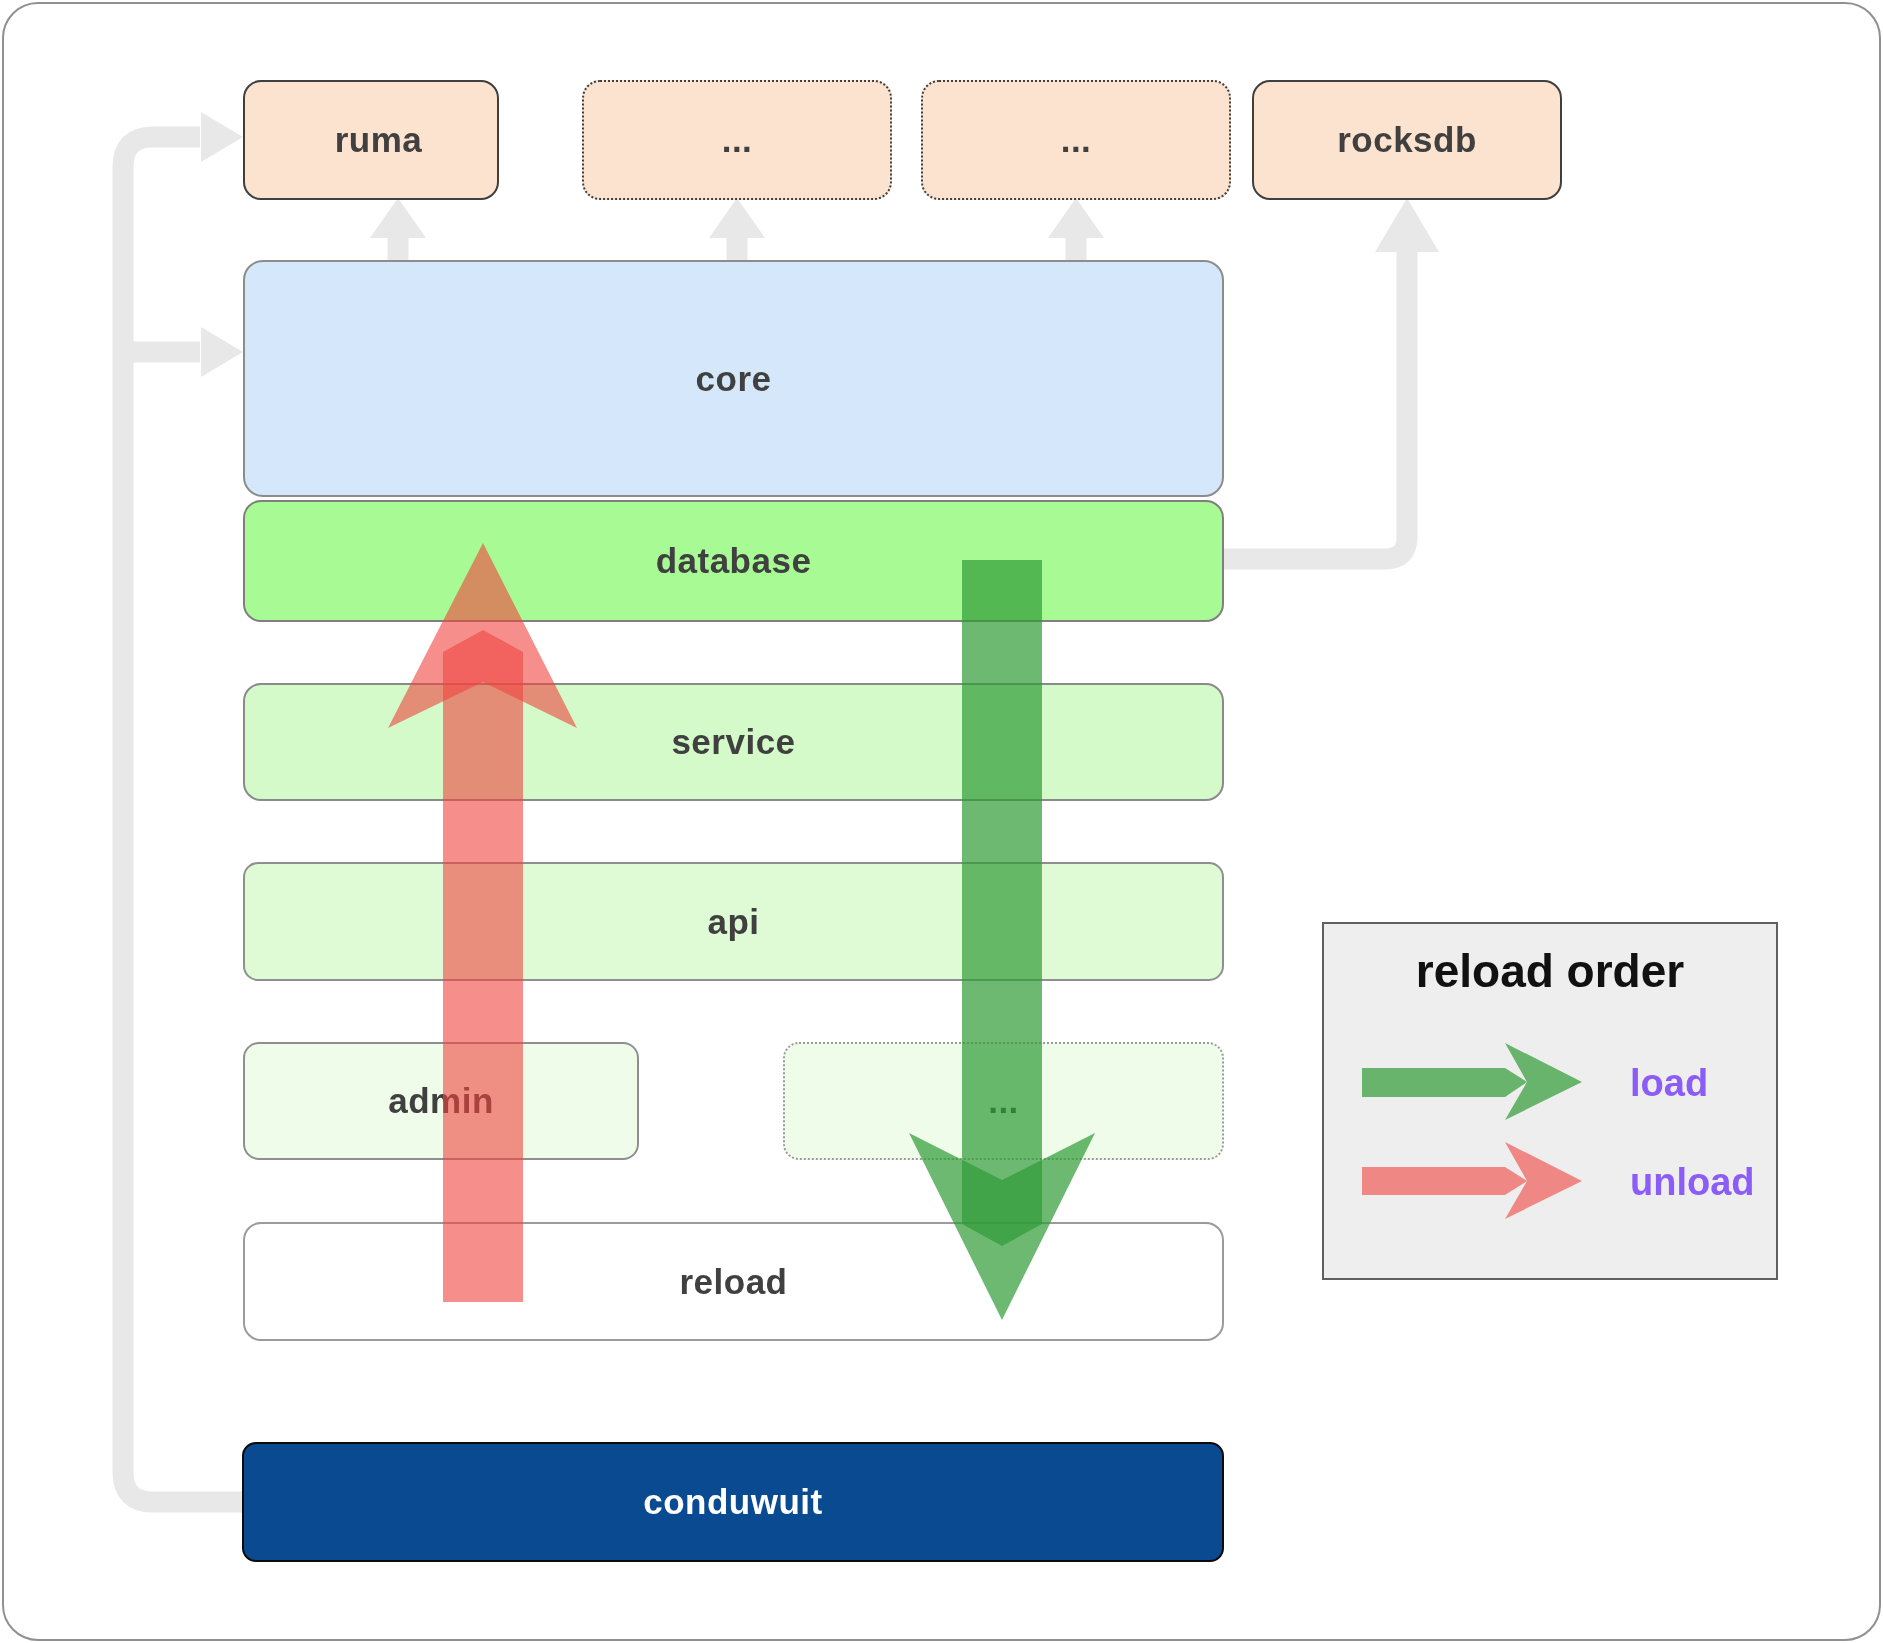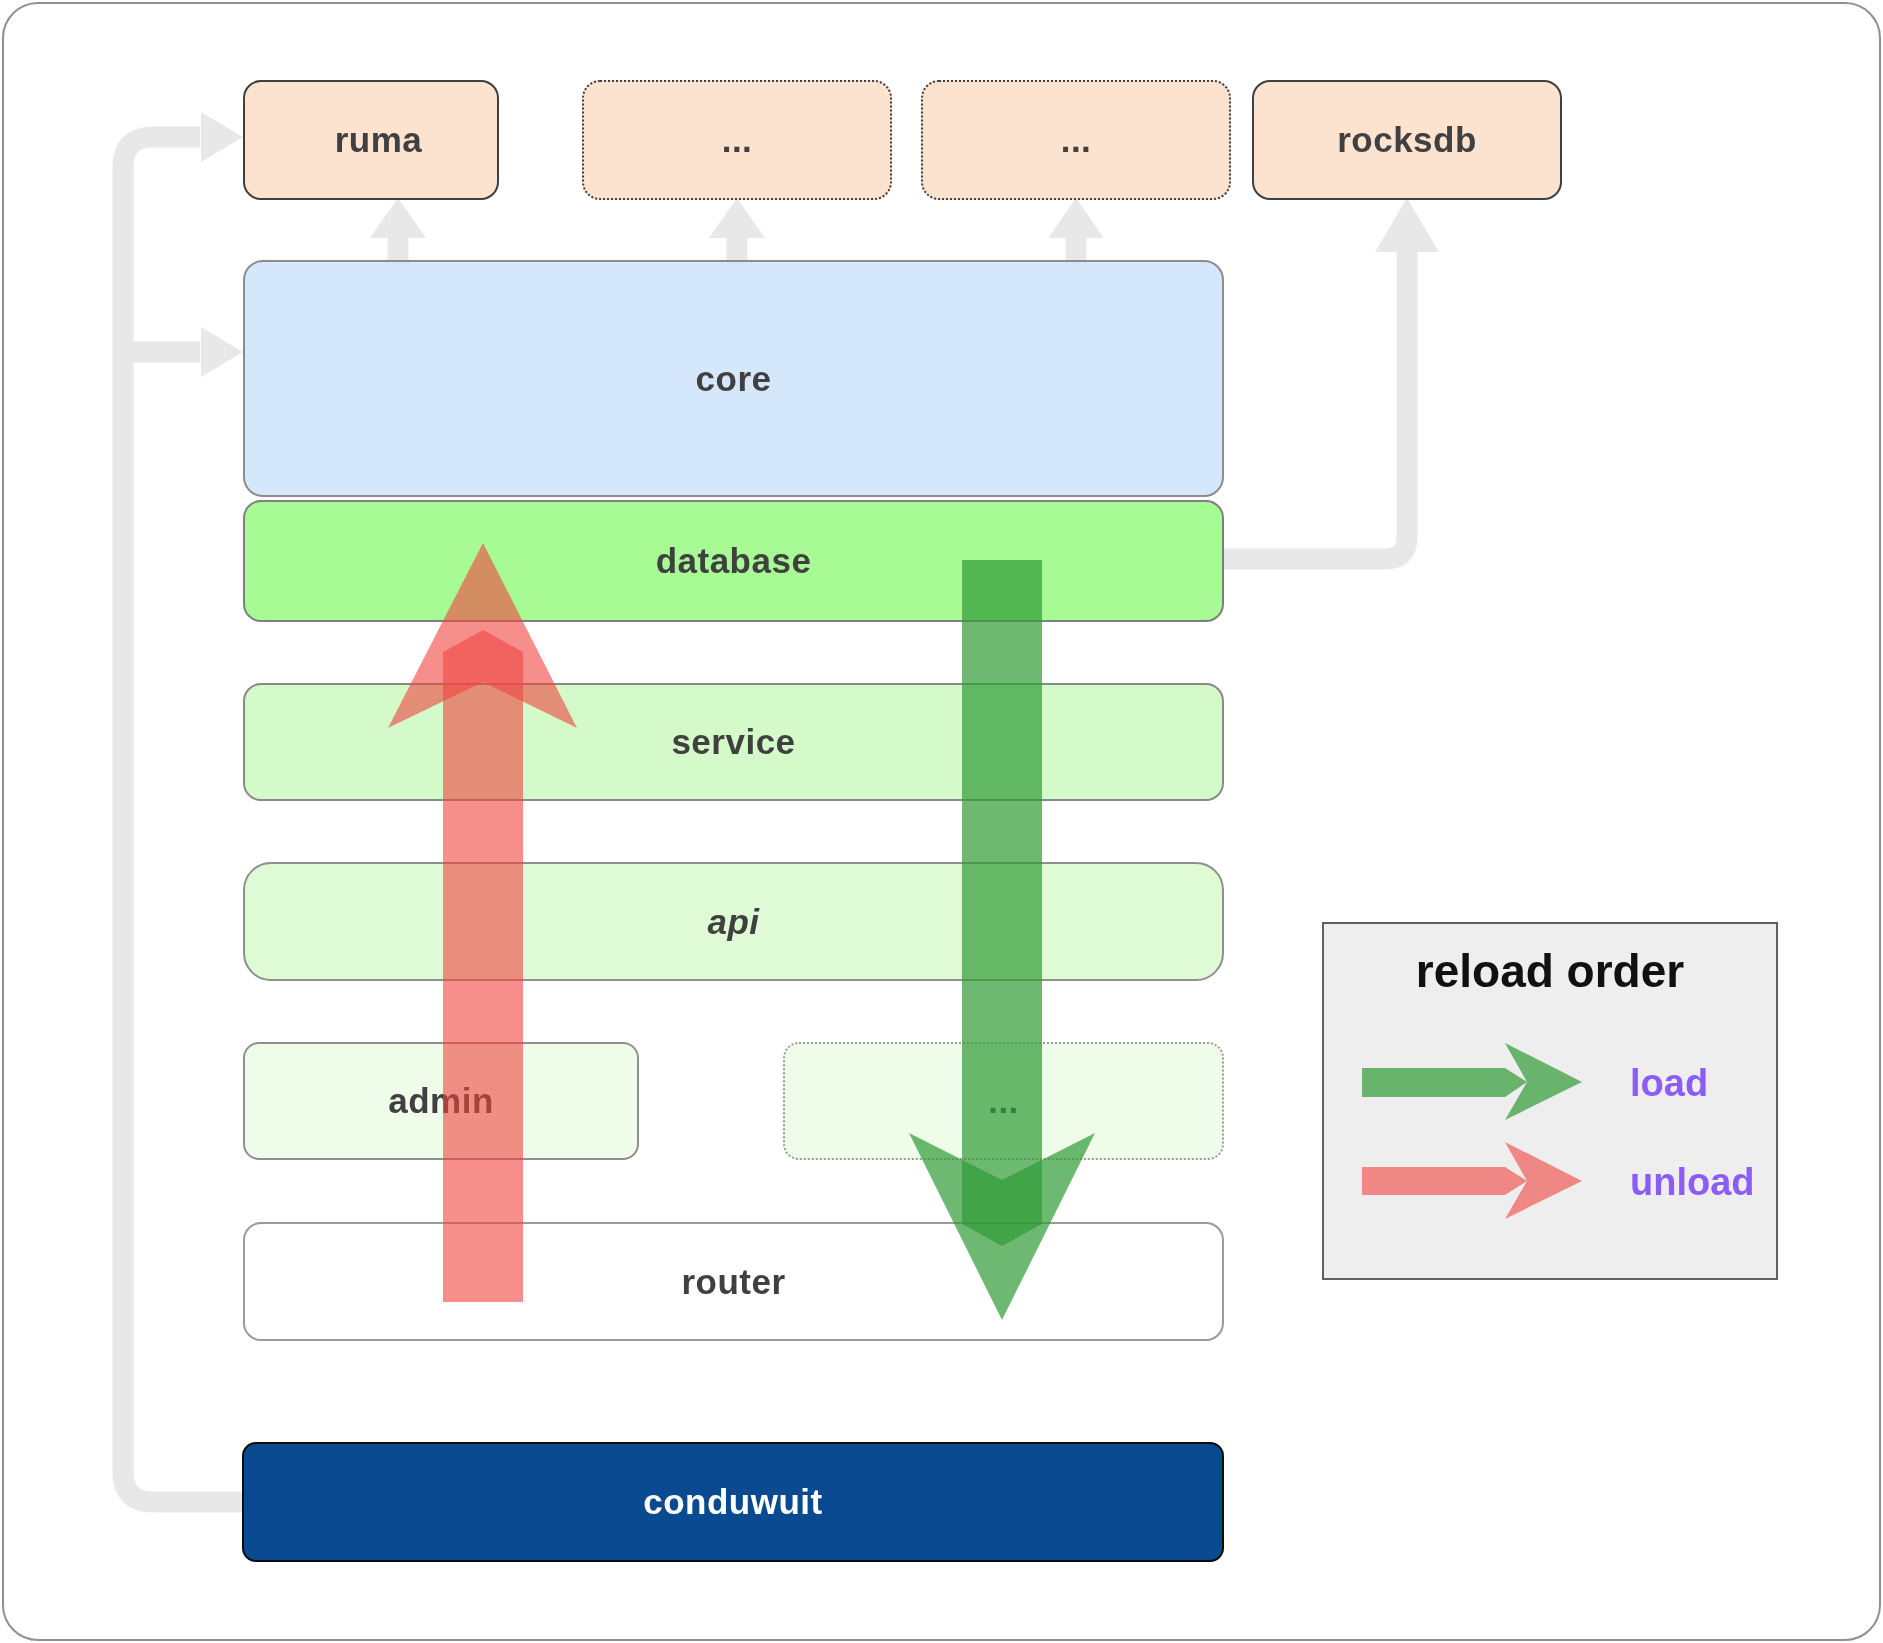--- a/index.html
+++ b/index.html
@@ -20,21 +20,21 @@
   }
   
   .n-ruma   {left:243px;top:80px;width:256px;height:120px;background:#fce3d0;border:2.5px solid #3f3f3f;border-radius:18px;padding-left:15px;}
   .n-dots1  {left:582px;top:80px;width:310px;height:120px;background:#fce3d0;border:2px dotted #3f3f3f;border-radius:18px;}
   .n-dots2  {left:921px;top:80px;width:310px;height:120px;background:#fce3d0;border:2px dotted #3f3f3f;border-radius:18px;}
   .n-rocksdb{left:1252px;top:80px;width:310px;height:120px;background:#fce3d0;border:2.5px solid #3f3f3f;border-radius:18px;}
   
   .n-core    {left:243px;top:260px;width:981px;height:237px;background:#d5e7fa;border:2px solid #8c8c8c;border-radius:20px;}
   .n-database{left:243px;top:500px;width:981px;height:122px;background:#a8fa94;border:2px solid #7f7f7f;border-radius:18px;}
   .n-service {left:243px;top:683px;width:981px;height:118px;background:#d3fac8;border:2px solid #8a8a8a;border-radius:18px;}
-  .n-api     {left:243px;top:862px;width:981px;height:119px;background:#dffbd6;border:2px solid #8f8f8f;border-radius:28px;font-style:italic;}
+  .n-api     {left:243px;top:862px;width:981px;height:119px;background:#dffbd6;border:2px solid #8f8f8f;border-radius:15px;}
   .n-admin   {left:243px;top:1042px;width:396px;height:118px;background:#eefce9;border:2px solid #8f8f8f;border-radius:16px;}
   .n-dots3   {left:783px;top:1042px;width:441px;height:118px;background:#eefce9;border:2px dotted #9b9b9b;border-radius:16px;}
   .n-router  {left:243px;top:1222px;width:981px;height:119px;background:#ffffff;border:2px solid #9b9b9b;border-radius:18px;}
   .n-conduwuit{left:242px;top:1442px;width:982px;height:120px;background:#0a4a90;border:2.5px solid #0b0b0b;border-radius:14px;
                color:#ffffff;font-weight:700;}
   
   .legend{
     position:absolute;left:1322px;top:922px;width:456px;height:358px;
     background:#eeeeee;border:2.5px solid #606060;box-sizing:border-box;
   }
@@ -98,21 +98,21 @@
   <div class="node n-api">
     <span>api</span>
   </div>
   <div class="node n-admin">
     <span>admin</span>
   </div>
   <div class="node n-dots3">
     <span>...</span>
   </div>
   <div class="node n-router">
-    <span>router</span>
+    <span>reload</span>
   </div>
   <div class="node n-conduwuit">
     <span>conduwuit</span>
   </div>
 
   <svg class="layer" width="1883" height="1643">
 
     <g fill-opacity="0.6">
       <polygon points="443,1302 443,652 483,630 523,652 523,1302" fill="#f04540"></polygon>
       <polygon points="483,543 577,728 483,682 388,728" fill="#f04540"></polygon>

